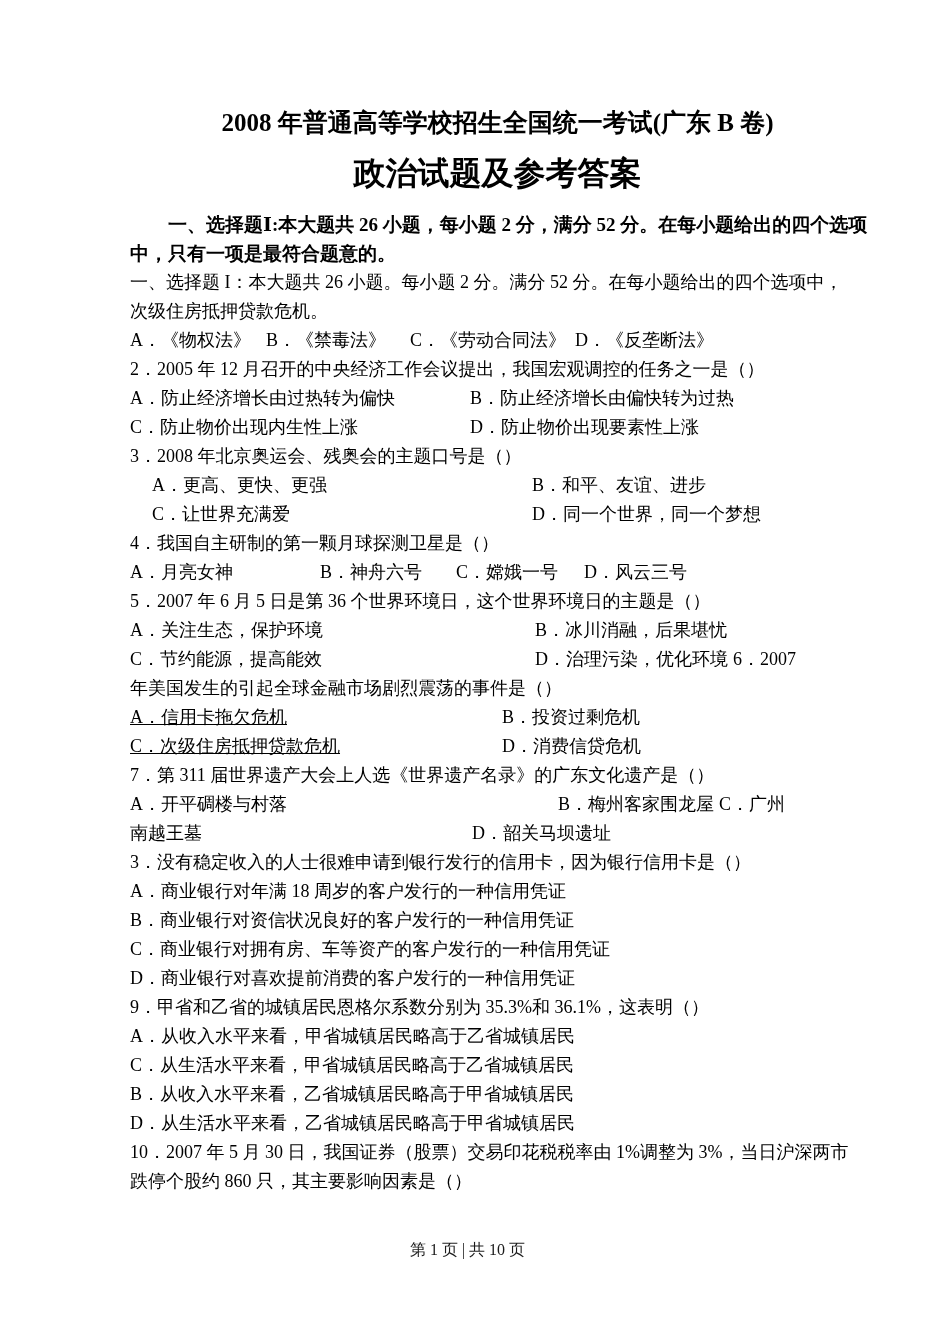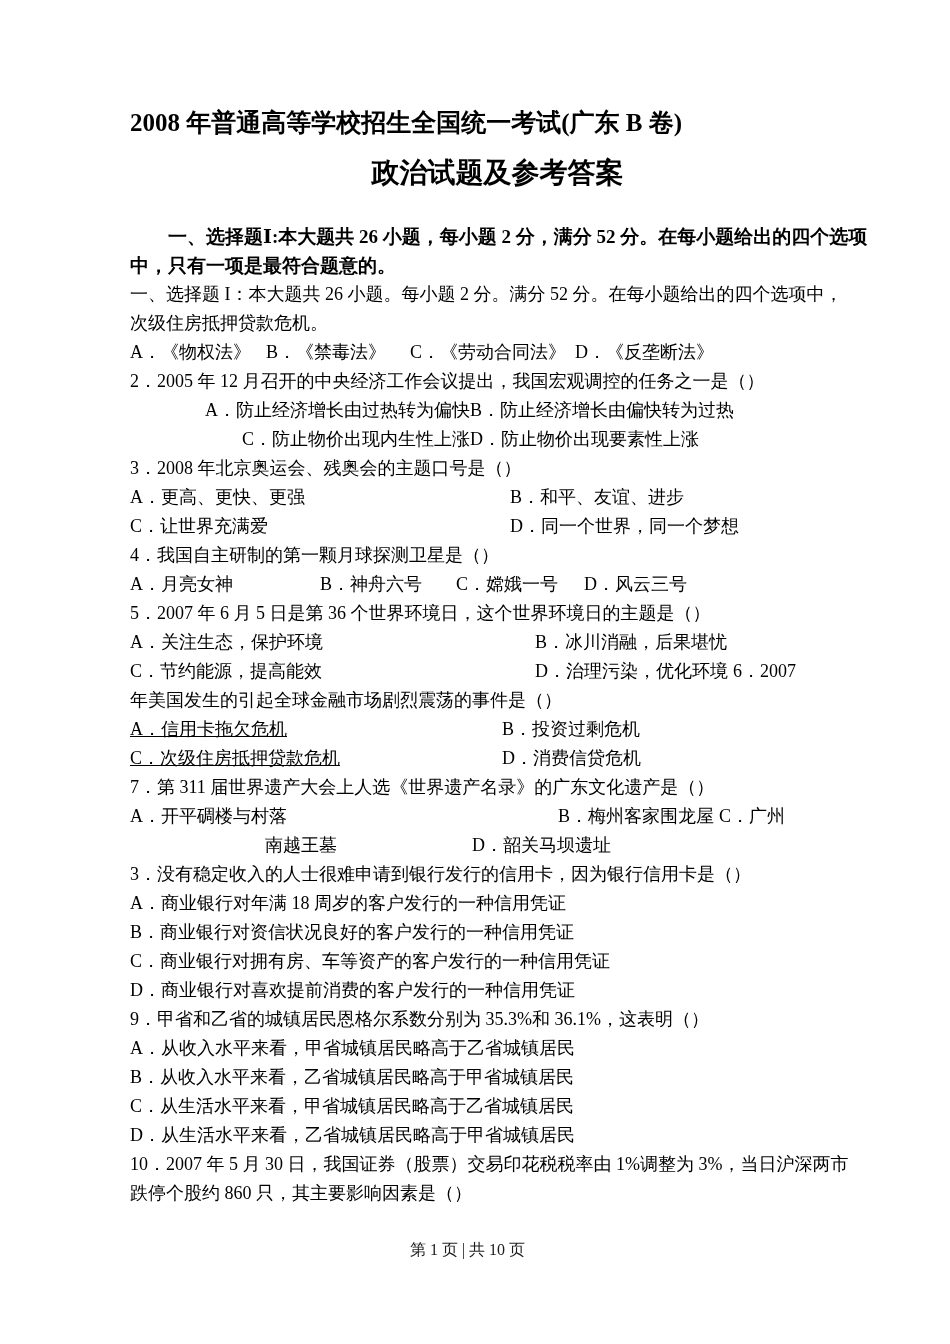--- a/index.html
+++ b/index.html
@@ -15,31 +15,31 @@
   }
   .content {
     position: absolute;
     top: 0; left: 130px;
     width: 735px;
     padding-top: 106px;
   }
   .title {
     font-size: 25px;
     font-weight: bold;
-    text-align: left;
+    text-align: center;
     line-height: 34px;
     margin: 0 0 16px 0;
     white-space: nowrap;
   }
   .subtitle {
-    font-size: 28px;
+    font-size: 32px;
     font-weight: bold;
     text-align: center;
     line-height: 34px;
-    margin: 0 0 32px 0;
+    margin: 0 0 20px 0;
     white-space: nowrap;
   }
   .b-line {
     font-weight: bold;
     font-size: 19px;
     line-height: 29px;
     white-space: pre;
   }
   .indent { padding-left: 38px; }
   .t-line {
@@ -49,27 +49,27 @@
   }
   .o-row {
     display: flex;
     font-size: 18px;
     line-height: 29px;
   }
   .o-row .c { flex: 0 0 auto; white-space: pre; }
   .o-row .last { flex: 0 1 auto; white-space: pre; }
   
   .q1a { width: 136px; } .q1b { width: 116px; } .q1c { width: 165px; margin-left: 28px; }
-  .w2  { width: 340px; text-align: right; }
-  .w3  { width: 380px; }
+  .w2  { width: 340px; }
+  .w3  { width: 380px; margin-left: 22px; }
   .q4a { width: 190px; } .q4b { width: 136px; } .q4c { width: 128px; }
   .w5  { width: 405px; }
   .w6  { width: 372px; text-decoration: underline; }
   .w7a { width: 428px; }
-  .w7b { width: 342px; text-align: center; }
+  .w7b { width: 342px; }
   .adj { margin-left: 5px; }
   .footer {
     position: absolute;
     top: 1240px;
     left: 0;
     width: 935px;
     text-align: center;
     font-size: 16px;
     color: #1a1a1a;
     white-space: pre;
@@ -157,22 +157,22 @@
     </div>
 
     <div class="t-line">3．没有稳定收入的人士很难申请到银行发行的信用卡，因为银行信用卡是（）</div>
     <div class="t-line">A．商业银行对年满 18 周岁的客户发行的一种信用凭证</div>
     <div class="t-line">B．商业银行对资信状况良好的客户发行的一种信用凭证</div>
     <div class="t-line">C．商业银行对拥有房、车等资产的客户发行的一种信用凭证</div>
     <div class="t-line">D．商业银行对喜欢提前消费的客户发行的一种信用凭证</div>
 
     <div class="t-line">9．甲省和乙省的城镇居民恩格尔系数分别为 35.3%和 36.1%，这表明（）</div>
     <div class="t-line">A．从收入水平来看，甲省城镇居民略高于乙省城镇居民</div>
+    <div class="t-line">C．从生活水平来看，甲省城镇居民略高于乙省城镇居民</div>
     <div class="t-line">B．从收入水平来看，乙省城镇居民略高于甲省城镇居民</div>
-    <div class="t-line">C．从生活水平来看，甲省城镇居民略高于乙省城镇居民</div>
     <div class="t-line">D．从生活水平来看，乙省城镇居民略高于甲省城镇居民</div>
 
     <div class="t-line">10．2007 年 5 月 30 日，我国证券（股票）交易印花税税率由 1%调整为 3%，当日沪深两市</div>
     <div class="t-line">跌停个股约 860 只，其主要影响因素是（）</div>
 
   </div>
 
   <div class="footer">第 1 页 | 共 10 页</div>
 </div>
 

